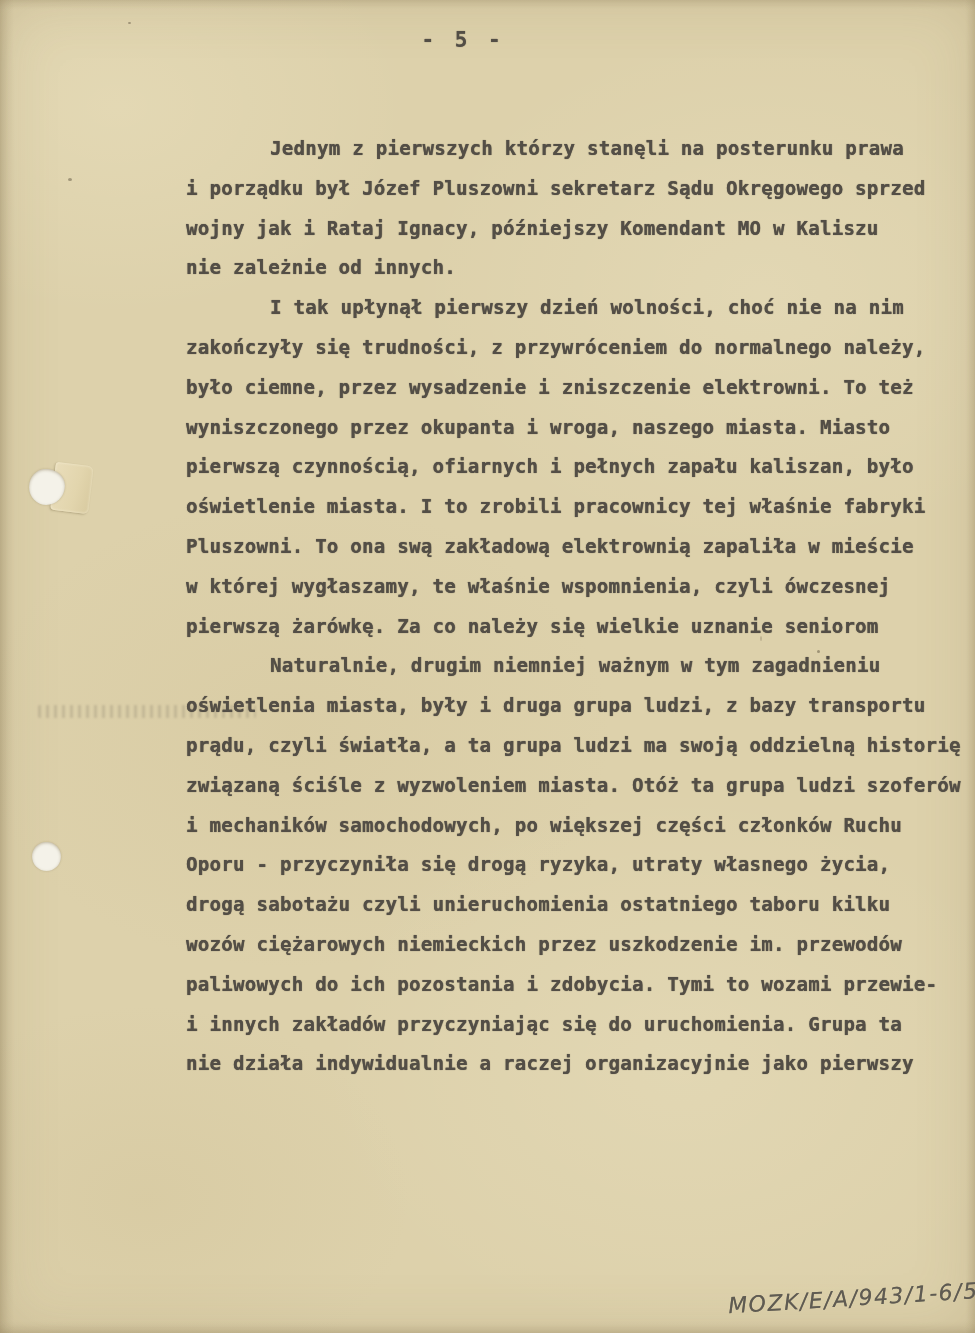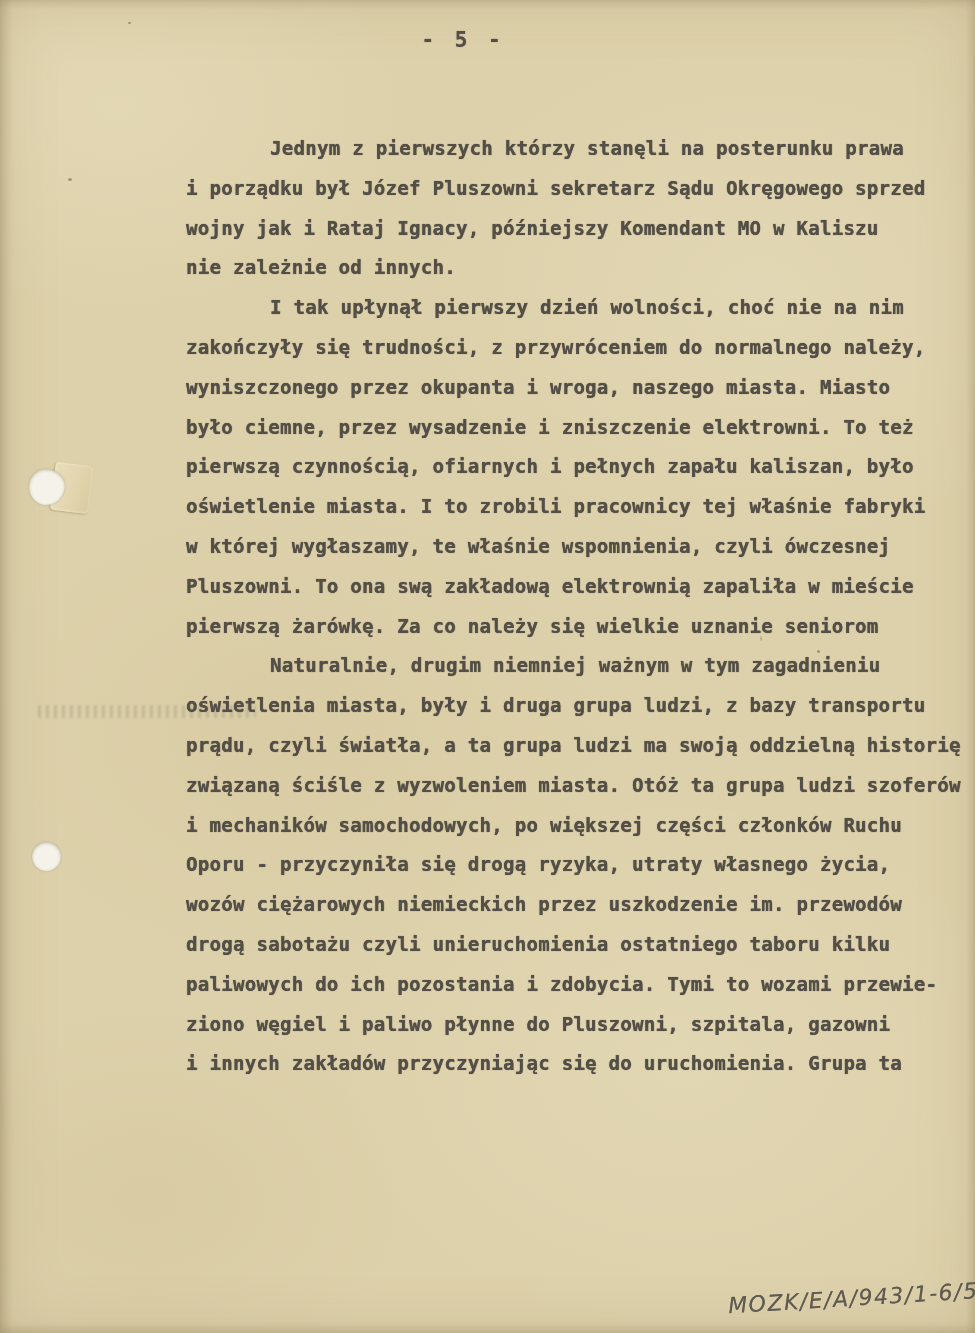--- a/index.html
+++ b/index.html
@@ -137,33 +137,33 @@
 <div class="speck speck-3"></div>
 <div class="speck speck-4"></div>
 
 <div class="typed-text-block">
     <div class="typed-line indent">Jednym z pierwszych którzy stanęli na posterunku prawa</div>
     <div class="typed-line">i porządku był Józef Pluszowni sekretarz Sądu Okręgowego sprzed</div>
     <div class="typed-line">wojny jak i Rataj Ignacy, późniejszy Komendant MO w Kaliszu</div>
     <div class="typed-line">nie zależnie od innych.</div>
     <div class="typed-line indent">I tak upłynął pierwszy dzień wolności, choć nie na nim</div>
     <div class="typed-line">zakończyły się trudności, z przywróceniem do normalnego należy,</div>
+    <div class="typed-line">było ciemne, przez wysadzenie i zniszczenie elektrowni. To też</div>
     <div class="typed-line">wyniszczonego przez okupanta i wroga, naszego miasta. Miasto</div>
-    <div class="typed-line">było ciemne, przez wysadzenie i zniszczenie elektrowni. To też</div>
     <div class="typed-line">pierwszą czynnością, ofiarnych i pełnych zapału kaliszan, było</div>
     <div class="typed-line">oświetlenie miasta. I to zrobili pracownicy tej właśnie fabryki</div>
+    <div class="typed-line">Pluszowni. To ona swą zakładową elektrownią zapaliła w mieście</div>
     <div class="typed-line">w której wygłaszamy, te właśnie wspomnienia, czyli ówczesnej</div>
-    <div class="typed-line">Pluszowni. To ona swą zakładową elektrownią zapaliła w mieście</div>
     <div class="typed-line">pierwszą żarówkę. Za co należy się wielkie uznanie seniorom</div>
     <div class="typed-line indent">Naturalnie, drugim niemniej ważnym w tym zagadnieniu</div>
     <div class="typed-line">oświetlenia miasta, były i druga grupa ludzi, z bazy transportu</div>
     <div class="typed-line">prądu, czyli światła, a ta grupa ludzi ma swoją oddzielną historię</div>
     <div class="typed-line">związaną ściśle z wyzwoleniem miasta. Otóż ta grupa ludzi szoferów</div>
     <div class="typed-line">i mechaników samochodowych, po większej części członków Ruchu</div>
     <div class="typed-line">Oporu - przyczyniła się drogą ryzyka, utraty własnego życia,</div>
+    <div class="typed-line">drogą sabotażu czyli unieruchomienia ostatniego taboru kilku</div>
     <div class="typed-line">wozów ciężarowych niemieckich przez uszkodzenie im. przewodów</div>
-    <div class="typed-line">drogą sabotażu czyli unieruchomienia ostatniego taboru kilku</div>
     <div class="typed-line">paliwowych do ich pozostania i zdobycia. Tymi to wozami przewie-</div>
-    <div class="typed-line">ziono węgiel i paliwo płynne do Pluszowni, szpitala, gazowni</div>
     <div class="typed-line">i innych zakładów przyczyniając się do uruchomienia. Grupa ta</div>
+    <div class="typed-line">nie działa indywidualnie a raczej organizacyjnie jako pierwszy</div>
   </div>
 
 <div class="archive-ref">MOZK/E/A/943/1-6/5</div>
 
 </body></html>

